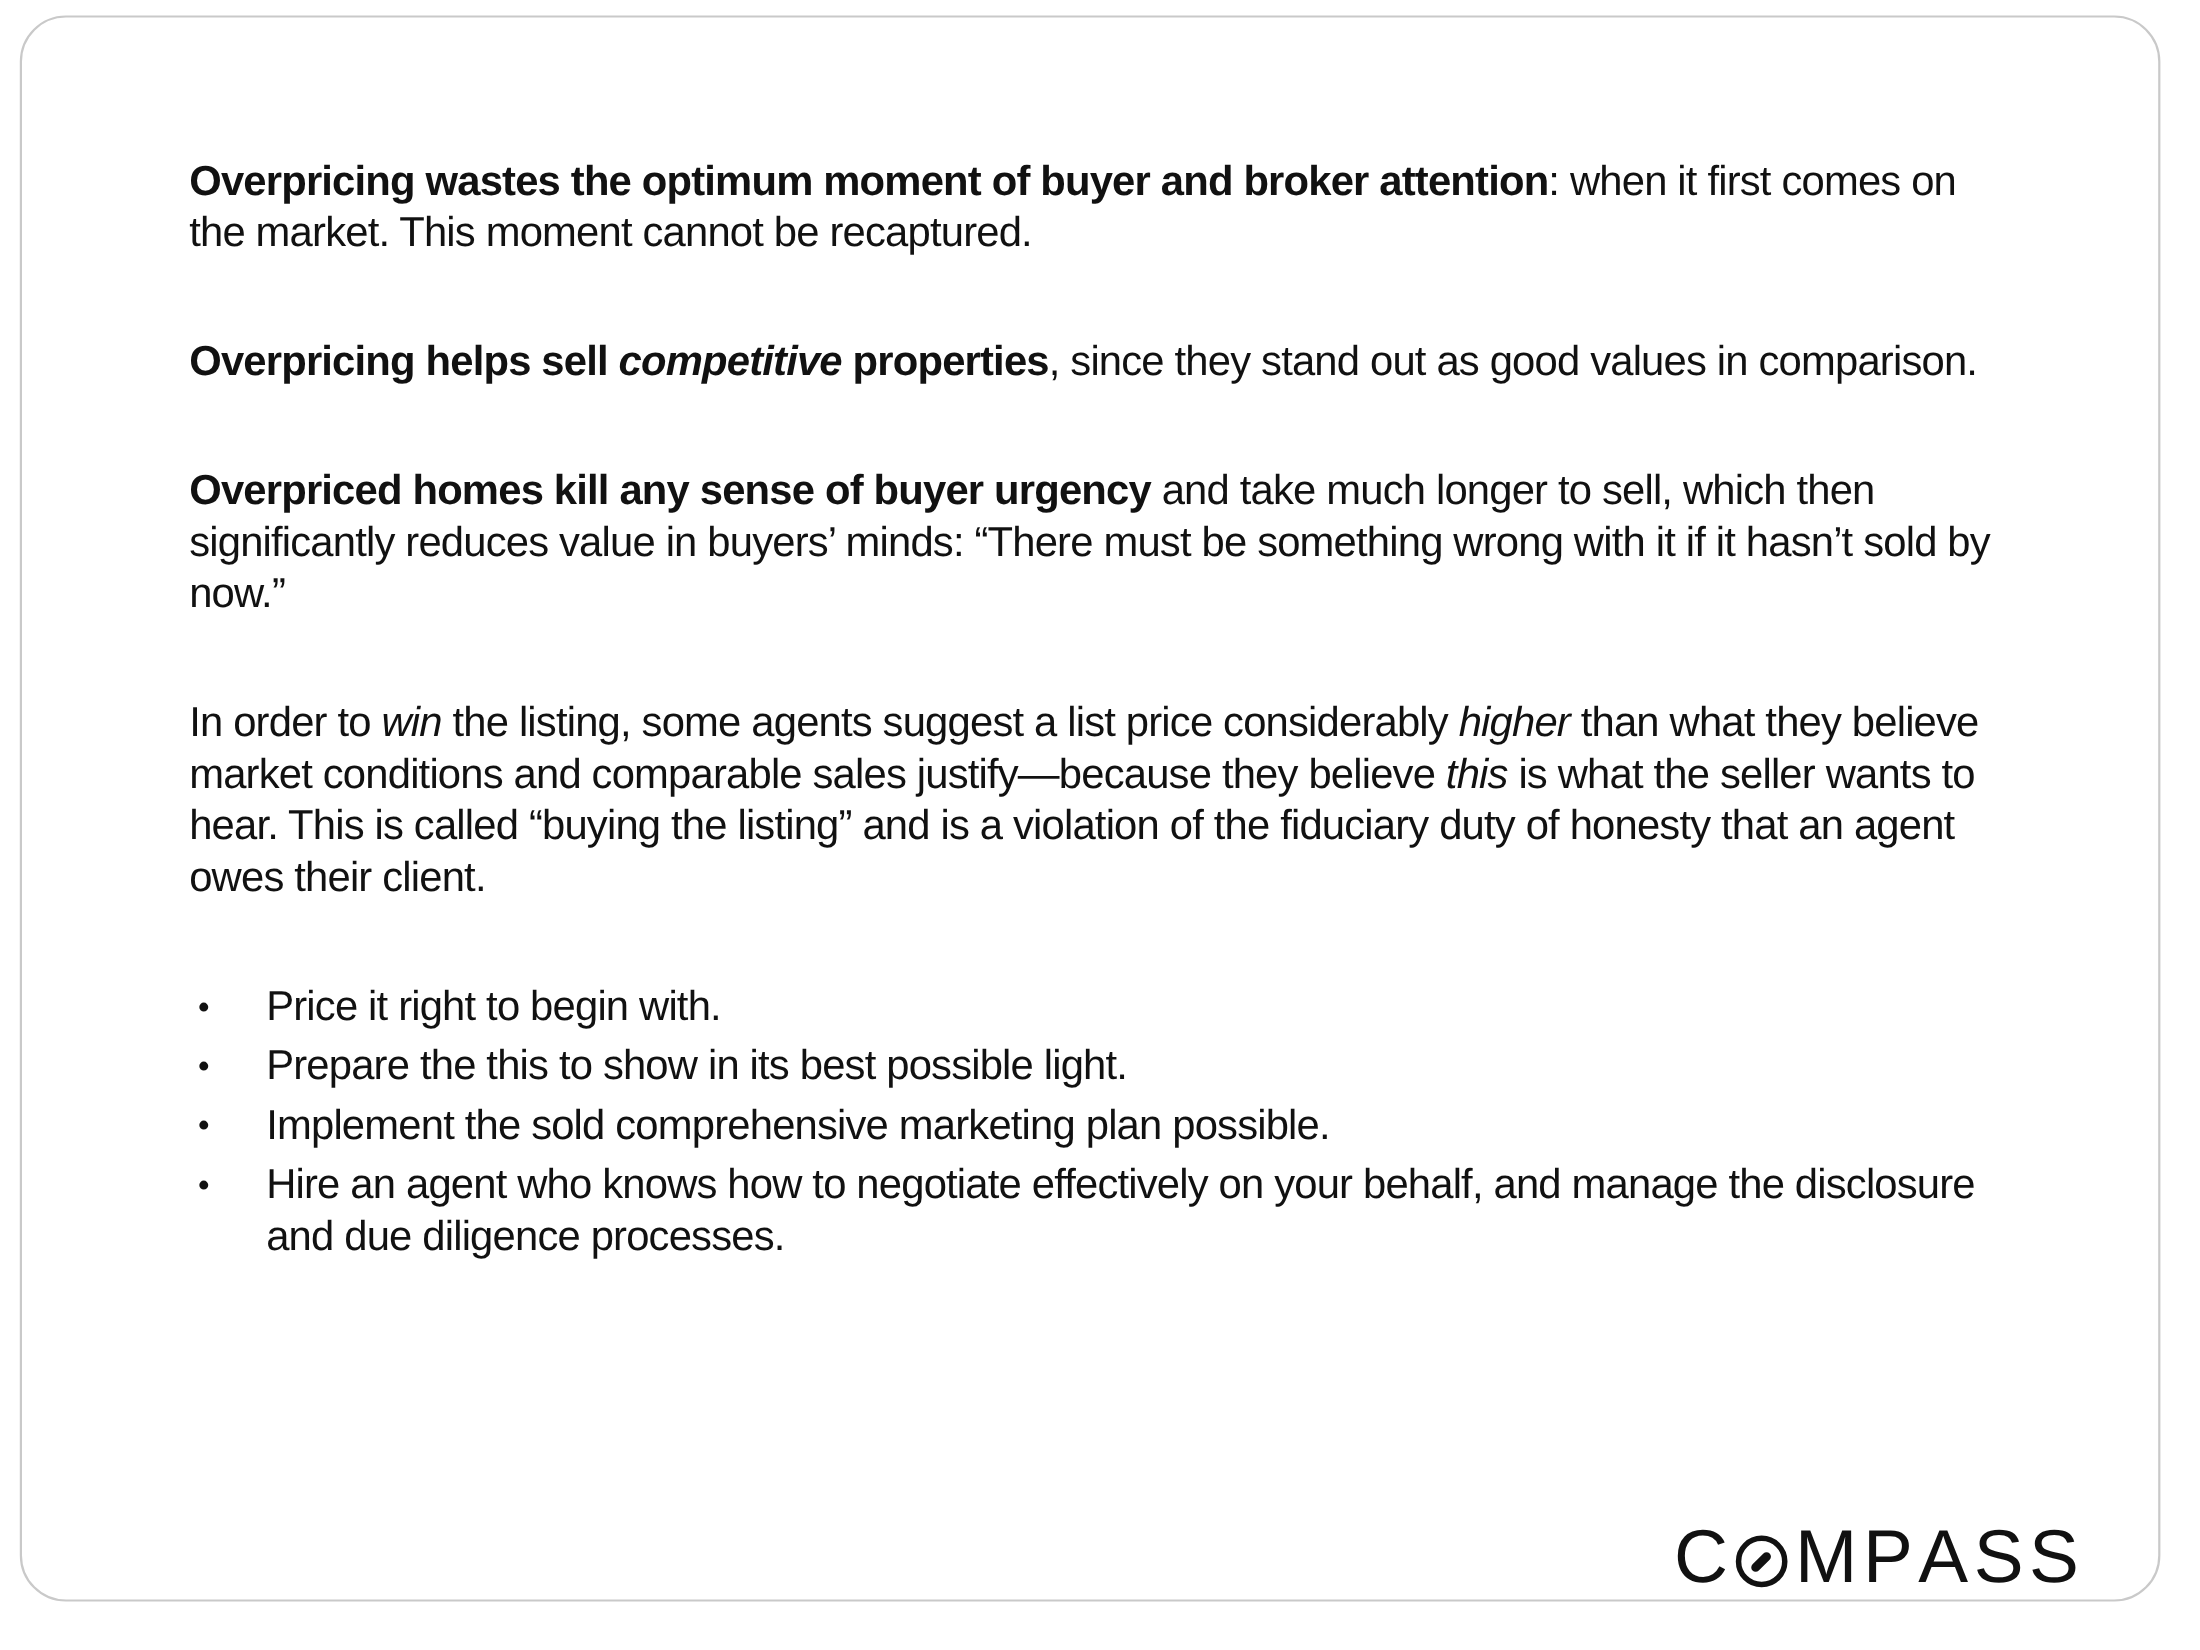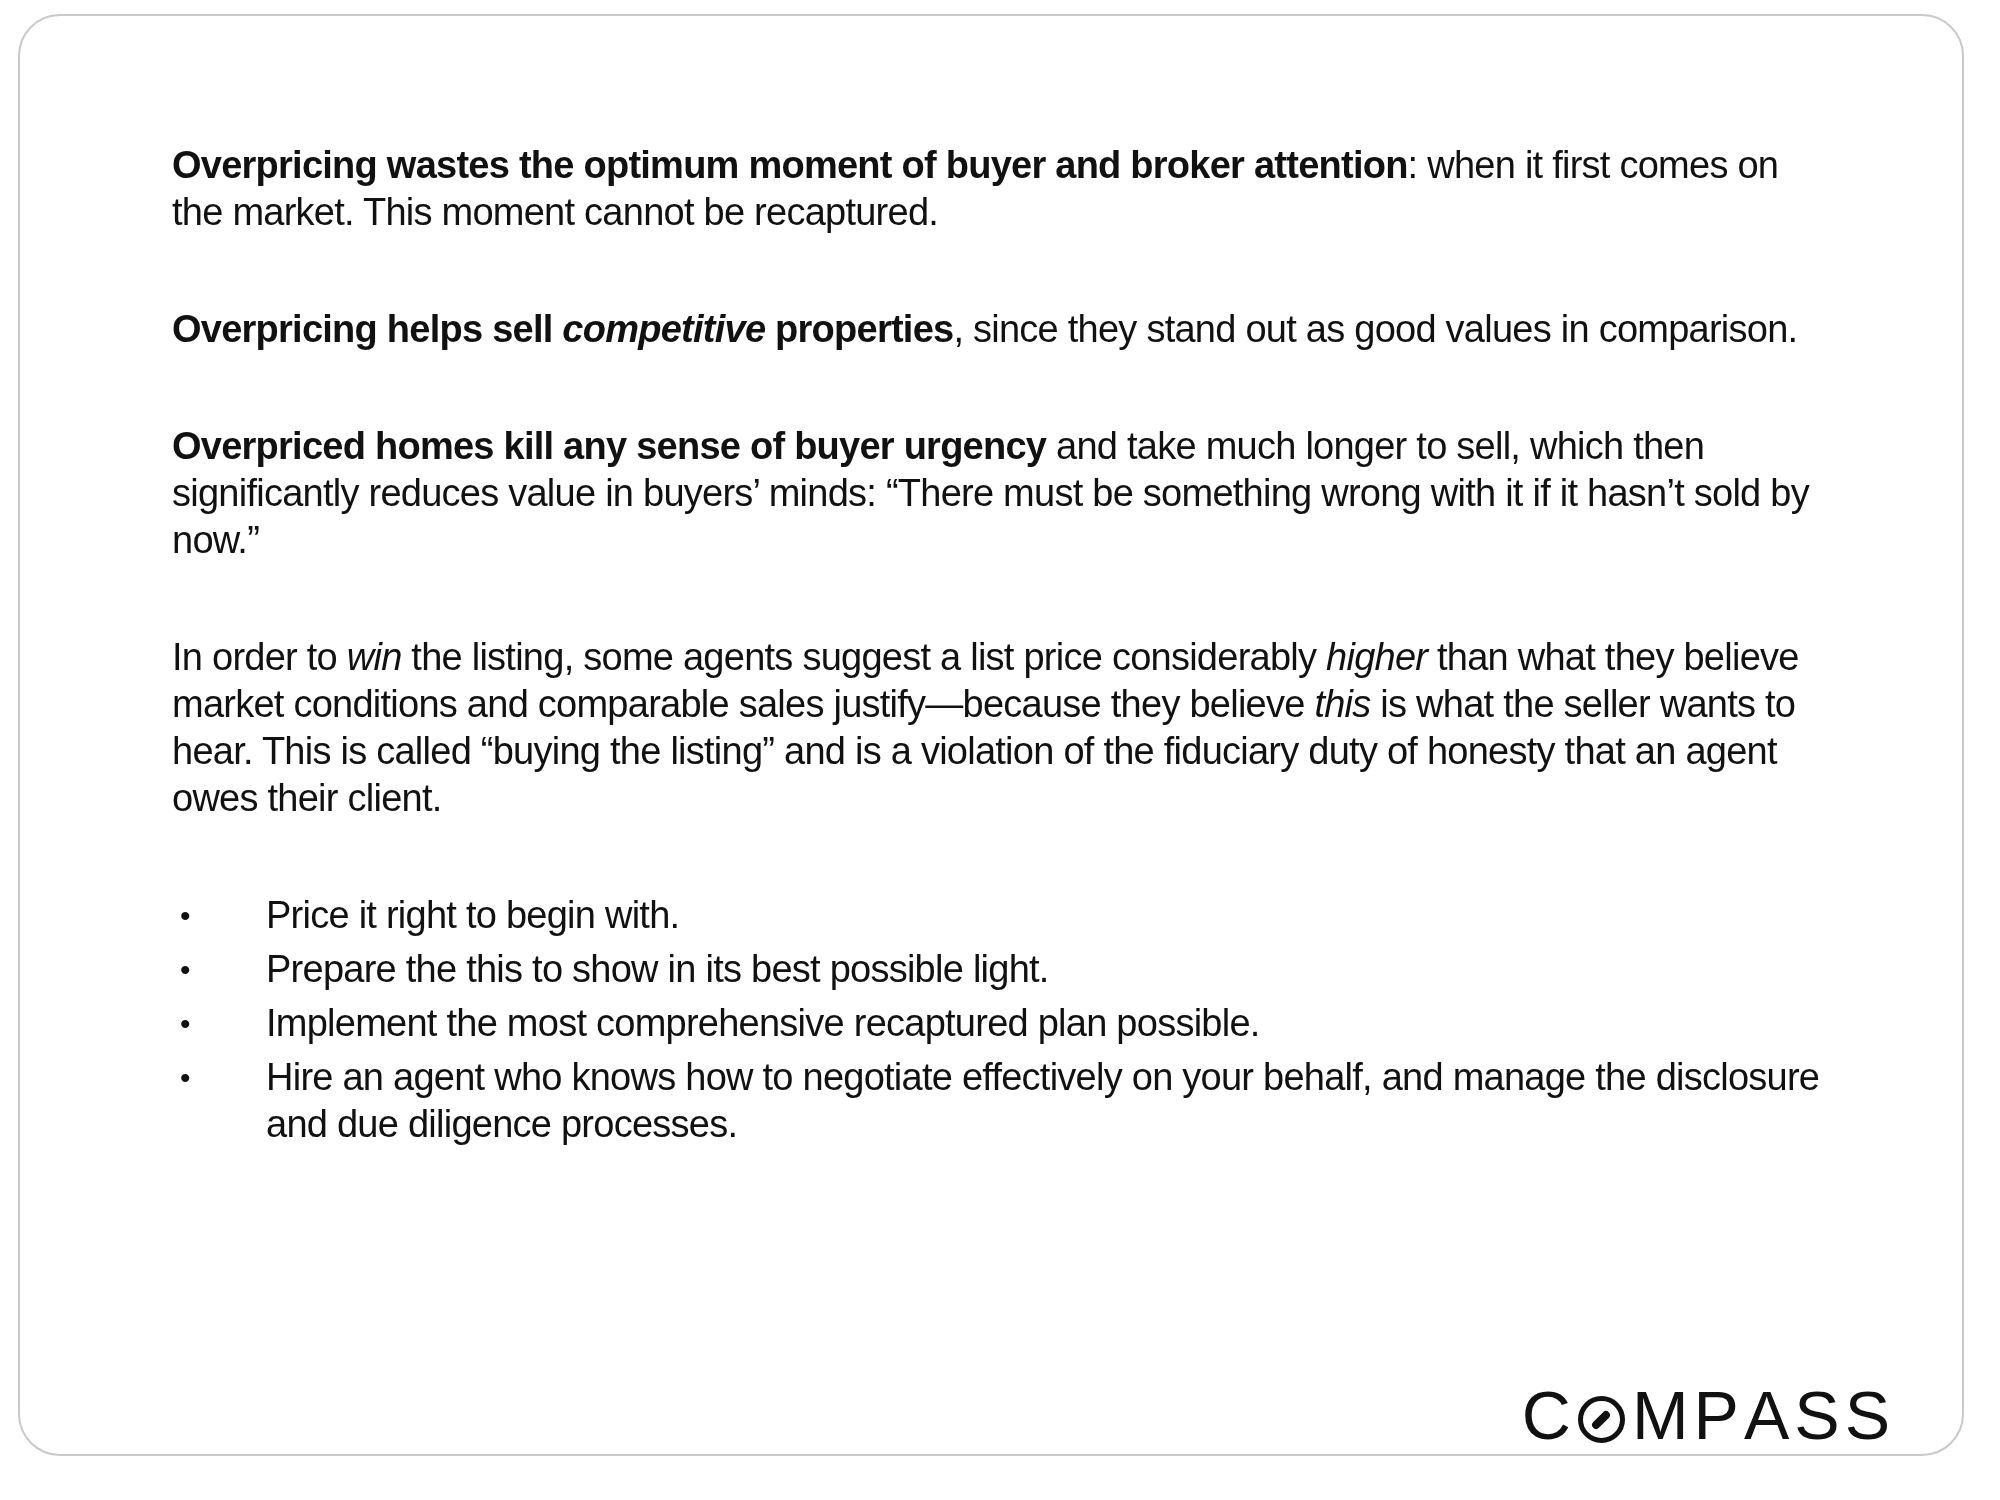--- a/index.html
+++ b/index.html
@@ -31,21 +31,21 @@
   .content p:last-child{margin-bottom:0;}
   .run-b{font-weight:bold;margin-top:25px;}
   .run-i{font-style:italic;}
   .bullets{margin:0 0 70px 0;}
   .bullet-row{display:flex;margin-bottom:7px;}
   .bullet-row:last-child{margin-bottom:0;}
   .bullet-marker{
     flex:0 0 70px;box-sizing:border-box;padding-left:8px;
     font-size:30px;line-height:47px;
   }
-  .bullet-text{flex:1 1 auto;margin-left:24px;}
+  .bullet-text{flex:1 1 auto;}
   .logo{
     position:absolute;top:1381px;right:110px;
     display:flex;align-items:flex-start;
     color:var(--logo-color);
   }
   .logo-letter{
     font-size:68px;line-height:68px;letter-spacing:0;
     margin-right:5px;font-weight:400;
   }
   .logo-letter:last-child{margin-right:0;}
@@ -77,21 +77,21 @@
       <div class="bullet-row">
         <span class="bullet-marker">•</span>
         <span class="bullet-text"><span>Price it right to begin with.</span></span>
       </div>
       <div class="bullet-row">
         <span class="bullet-marker">•</span>
         <span class="bullet-text"><span>Prepare the this to show in its best possible light.</span></span>
       </div>
       <div class="bullet-row">
         <span class="bullet-marker">•</span>
-        <span class="bullet-text"><span>Implement the most comprehensive recaptured plan possible.</span></span>
+        <span class="bullet-text"><span>Implement the sold comprehensive marketing plan possible.</span></span>
       </div>
       <div class="bullet-row">
         <span class="bullet-marker">•</span>
         <span class="bullet-text"><span>Hire an agent who knows how to negotiate effectively on your behalf, and manage the disclosure and due diligence processes.</span></span>
       </div>
     </div>
   </div>
 
 <div class="logo">
     <span class="logo-letter">C</span>

